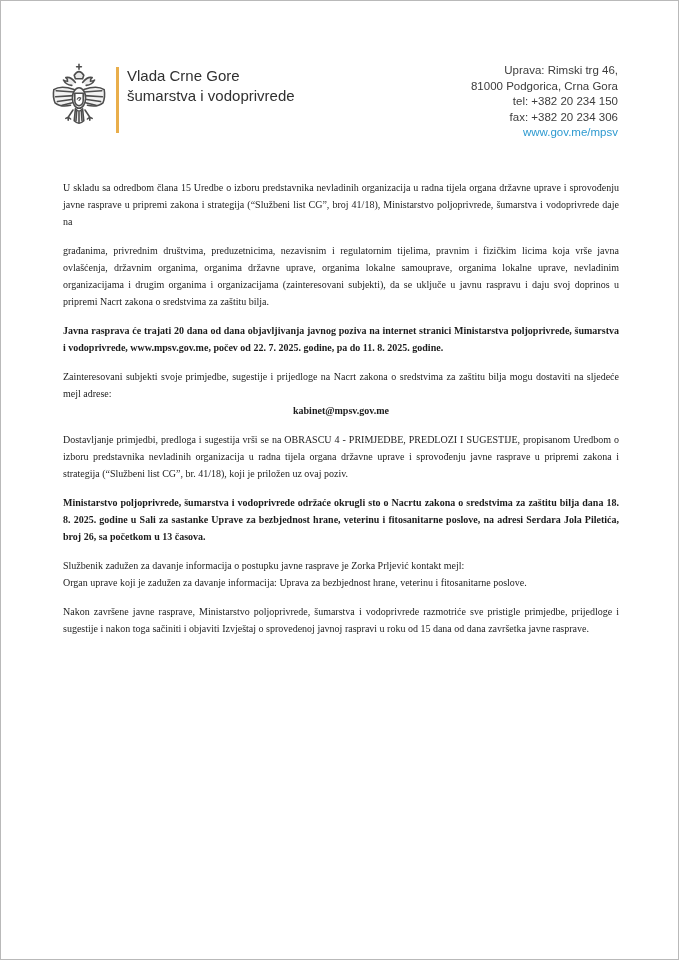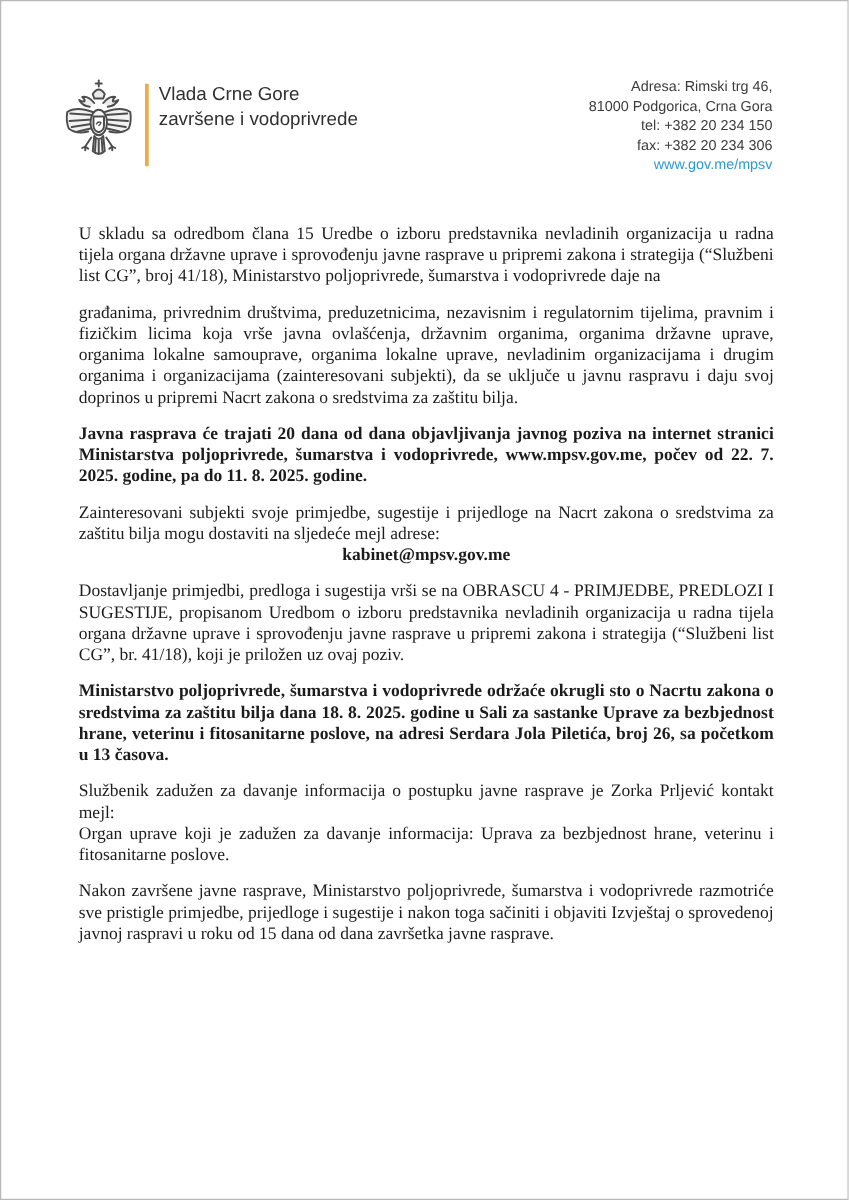--- a/index.html
+++ b/index.html
@@ -63,21 +63,21 @@
   .contact-block .site {
     cursor: pointer;
   }
 
   
   .doc-body {
     position: absolute;
     top: 178px;
     left: 62px;
     width: 556px;
-    font-size: 14px;
+    font-size: 10px;
     line-height: 17px;
   }
   .para {
     margin: 0 0 12px 0;
     text-align: justify;
   }
   .para.tight { margin-bottom: 0; }
   .bold { font-weight: bold; }
   .doc-title {
     margin: 16px 0 14px 0;
@@ -137,25 +137,25 @@
           <path d="M40 78 L32 90 M32 90 l-4 2 M32 90 l0 5 M32 90 l4 3"></path>
           <path d="M60 78 L68 90 M68 90 l4 2 M68 90 l0 5 M68 90 l-4 3"></path>
         </g>
       </svg>
     </div>
 
     <div class="gold-divider" style="background: rgb(233, 174, 75);"></div>
 
     <div class="org-block">
       <div>Vlada Crne Gore</div>
-      <div>završene i vodoprivrede</div>
+      <div>šumarstva i vodoprivrede</div>
     </div>
 
     <div class="contact-block">
-      <div>Adresa: Rimski trg 46,</div>
+      <div>Uprava: Rimski trg 46,</div>
       <div>81000 Podgorica, Crna Gora</div>
       <div>tel: +382 20 234 150</div>
       <div>fax: +382 20 234 306</div>
       <div class="site" style="color: rgb(46, 154, 208);">www.gov.me/mpsv</div>
     </div>
   </div>
 
   <div class="doc-body">
 
     <p class="para">U skladu sa odredbom člana 15 Uredbe o izboru predstavnika nevladinih organizacija u radna tijela organa državne uprave i sprovođenju javne rasprave u pripremi zakona i strategija (“Službeni list CG”, broj 41/18), Ministarstvo poljoprivrede, šumarstva i vodoprivrede daje na</p>

